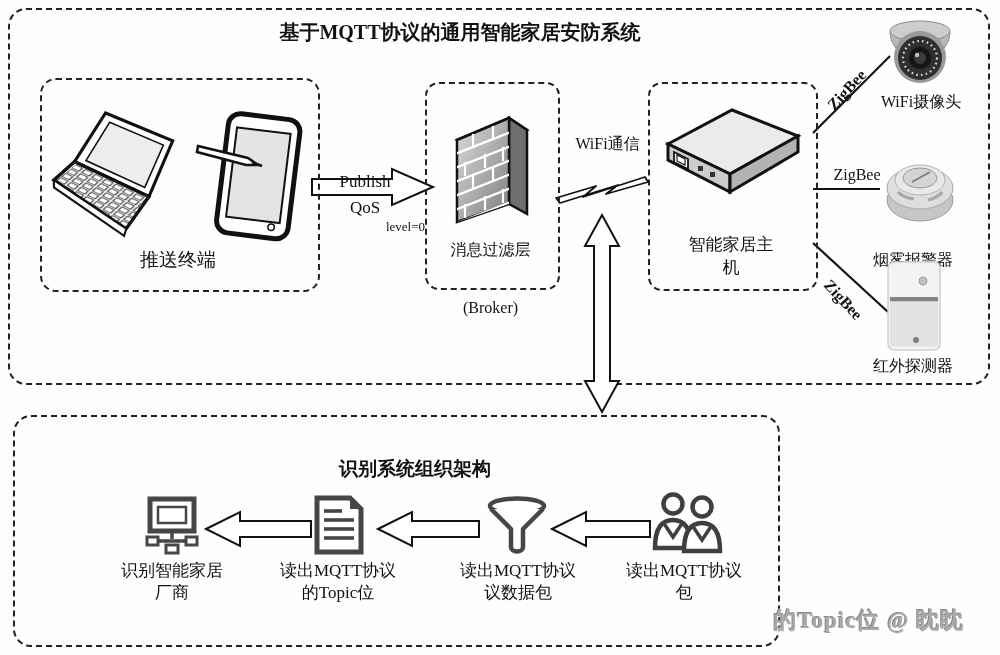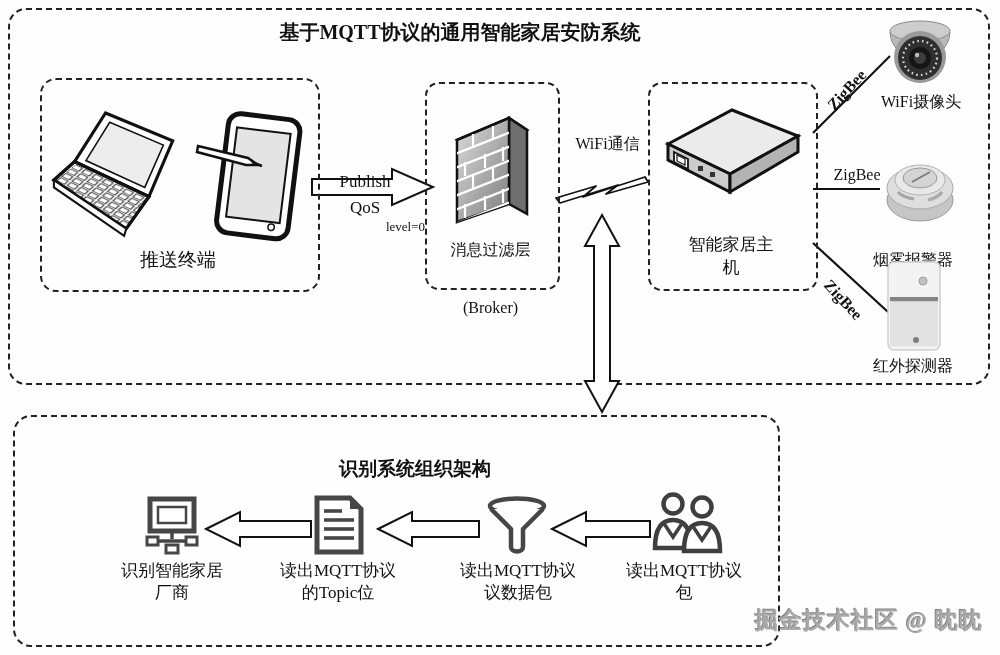--- a/index.html
+++ b/index.html
@@ -213,15 +213,15 @@
       <path d="M7,56 C7,38 13,28 25,28 C37,28 43,38 43,56 Z"></path>
       <path d="M15,30 L25,45 L35,30" fill="none" stroke-width="3.5"></path>
       <circle cx="54" cy="15" r="9.5"></circle>
       <path d="M36,59 C36,41 42,31 54,31 C66,31 72,41 72,59 Z"></path>
       <path d="M44,33 L54,48 L64,33" fill="none" stroke-width="3.5"></path>
     </g>
   </svg>
   <div class="lbl" style="left:624px;top:560px;width:120px;font-size:17px;">读出MQTT协议</div>
   <div class="lbl" style="left:624px;top:582px;width:120px;font-size:17px;">包</div>
 
-  <div class="wm" style="left:740px;top:605px;width:258px;font-size:23px;text-align:center;">掘金技术社区 @ 眈眈</div>
+  <div class="wm" style="left:740px;top:605px;width:258px;font-size:23px;text-align:center;">的Topic位 @ 眈眈</div>
 
 </div>
 
 </body></html>

